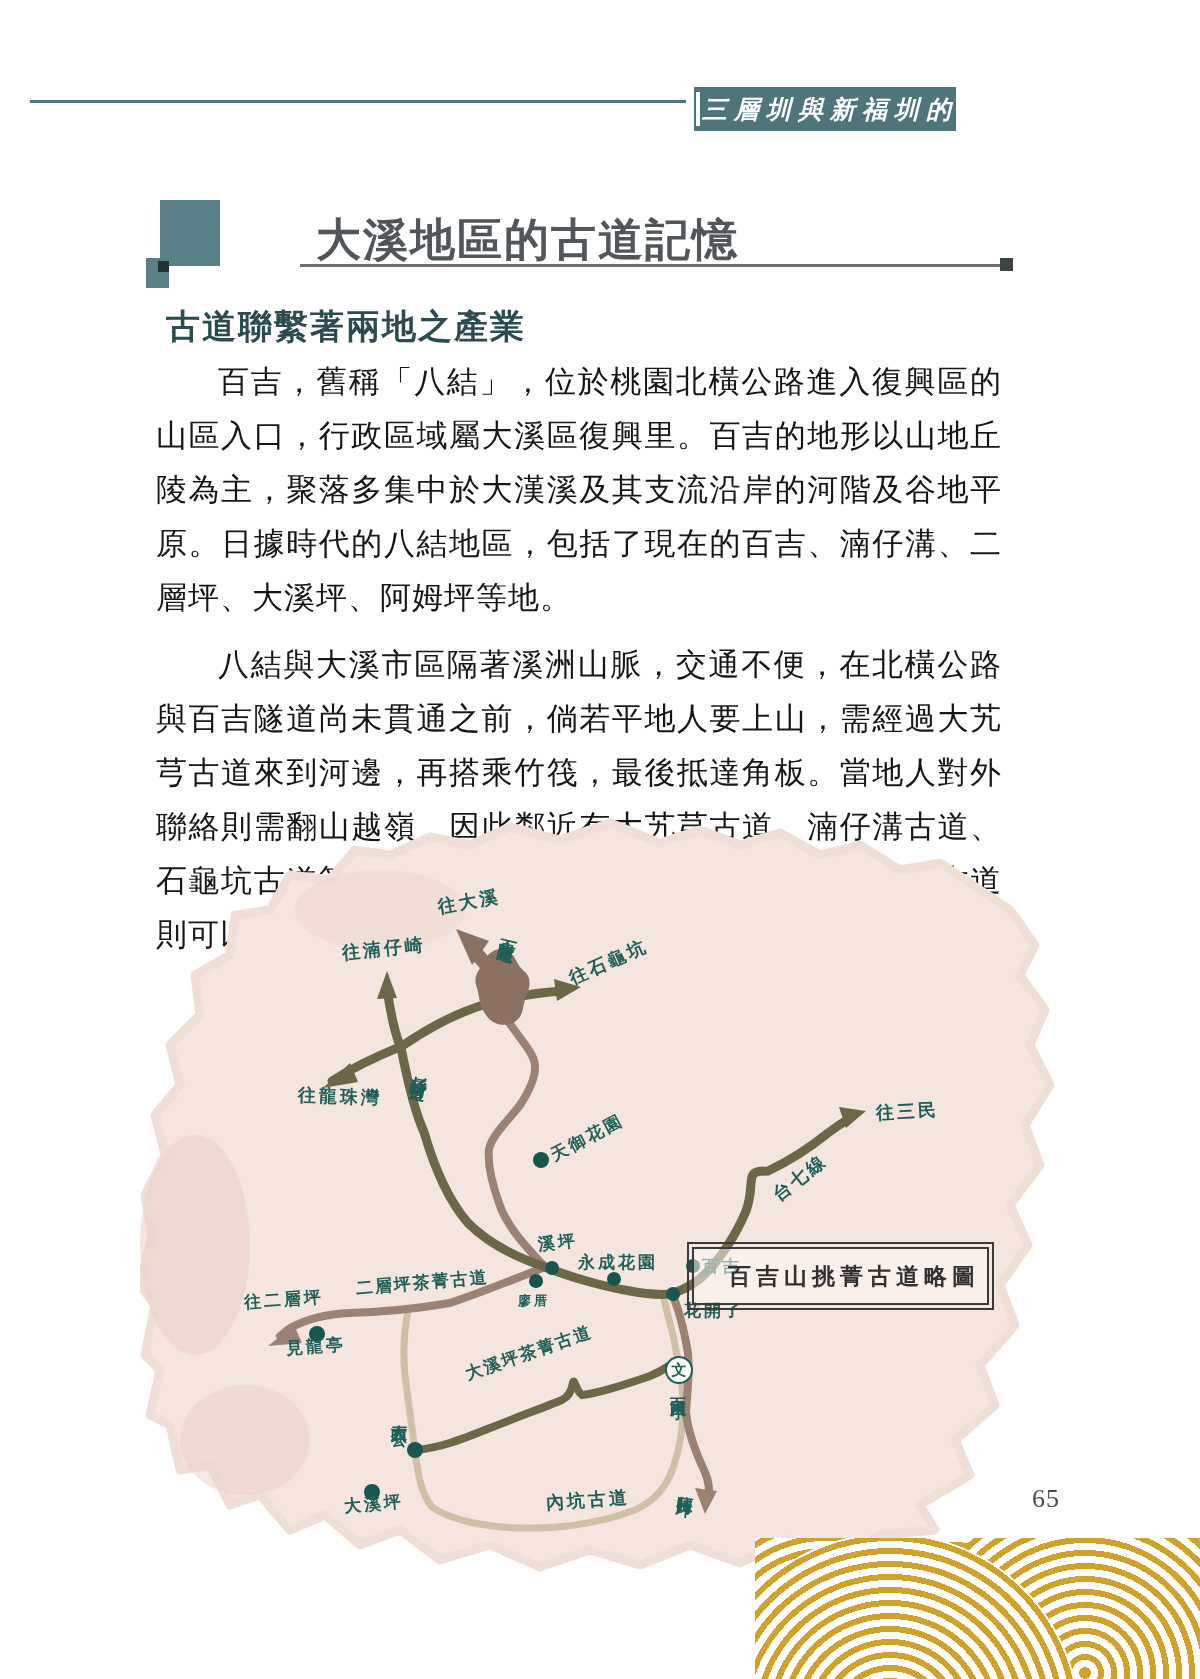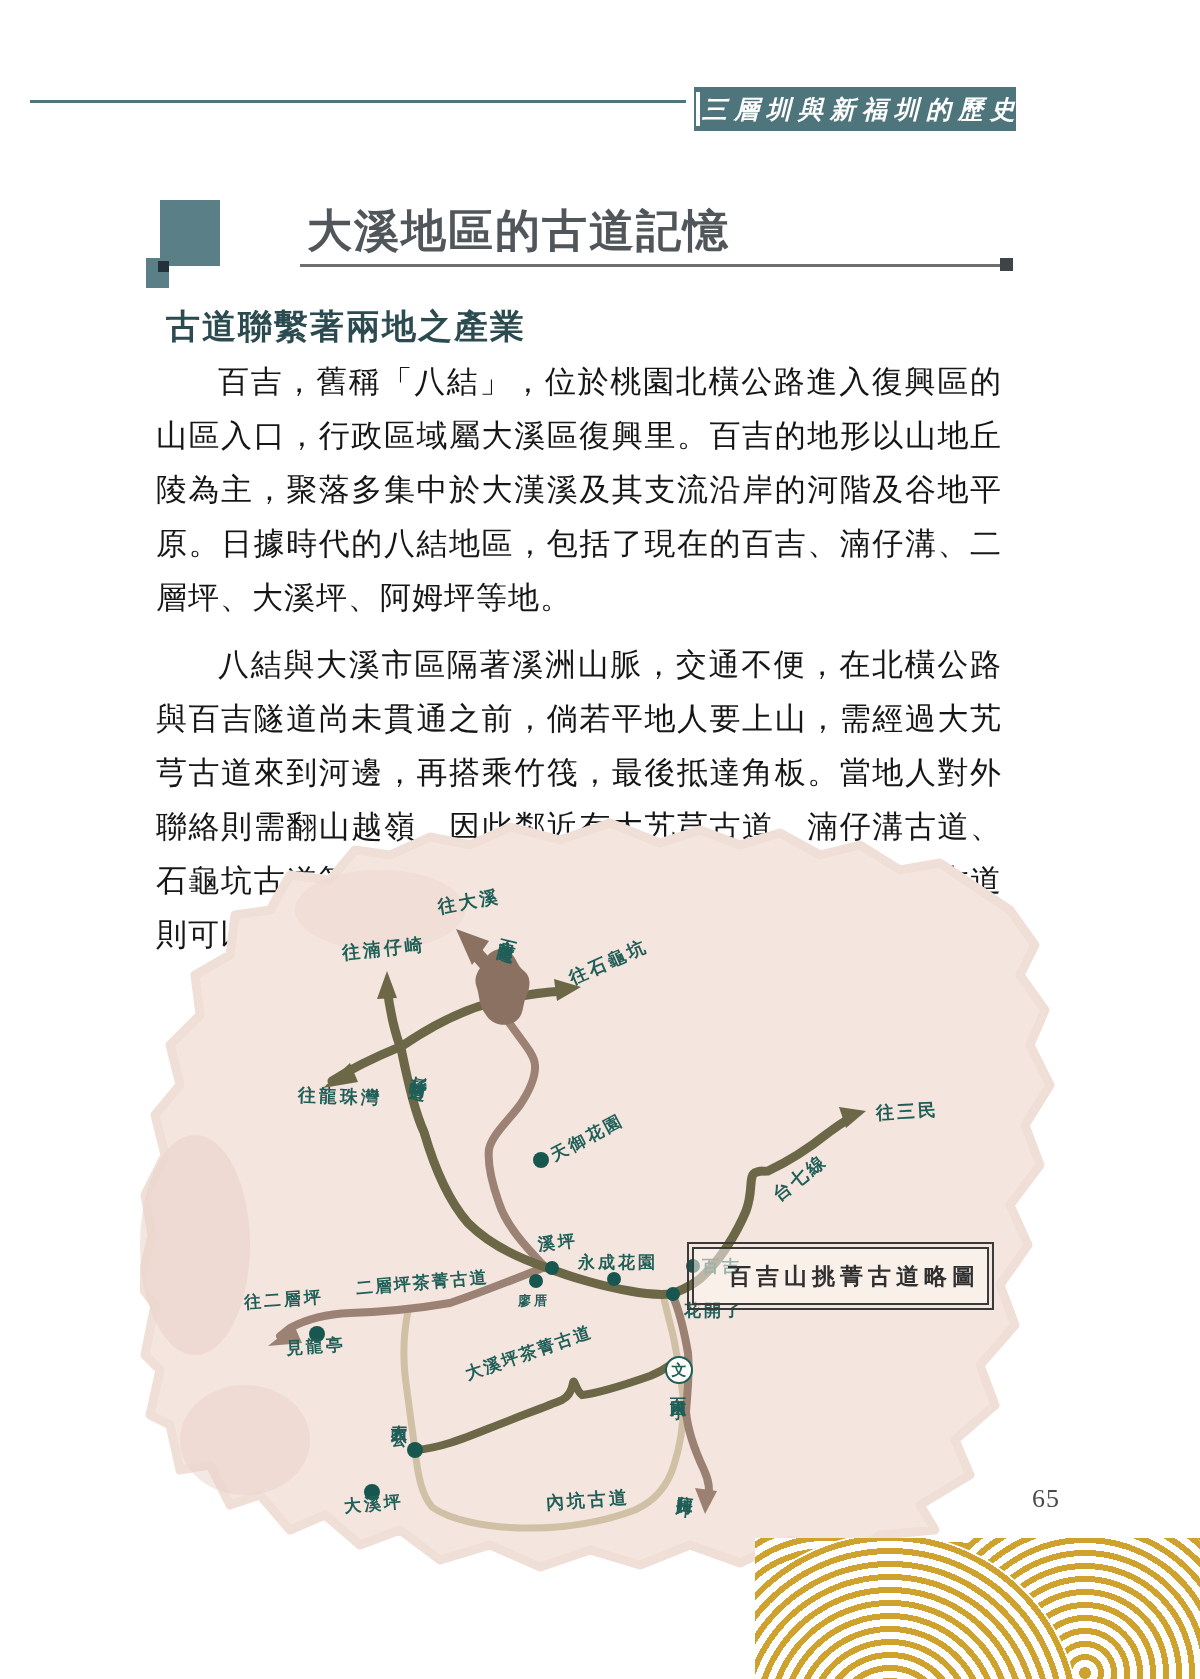--- a/index.html
+++ b/index.html
@@ -1,21 +1,21 @@
 <!DOCTYPE html>
 <html lang="zh-Hant"><head>
 <meta charset="utf-8">
 <style>
   html,body{margin:0;padding:0;background:#ffffff;}
   #page{position:relative;width:1200px;height:1679px;margin:0 auto;background:#ffffff;overflow:hidden;
         font-family:"Liberation Serif",serif;}
 
   
   .head-rule{position:absolute;left:30px;top:100px;width:656px;height:3px;background:#4e747c;}
-  .banner{position:absolute;left:694px;top:87px;width:322px;height:44px;background:#4e747c;
+  .banner{position:absolute;left:694px;top:87px;width:262px;height:44px;background:#4e747c;
           display:flex;align-items:center;}
   .banner .bars{width:8px;align-self:stretch;margin:5px 2px;border-left:2px solid #fff;border-right:2px solid #fff;}
   .banner .btxt{flex:1;text-align:center;color:#ffffff;font-size:25px;font-style:italic;
                 letter-spacing:7px;font-weight:bold;white-space:nowrap;}
 
   
   .sq{position:absolute;background:#5b7f86;}
   .sq-big{left:160px;top:200px;width:60px;height:66px;}
   .sq-small{left:146px;top:258px;width:23px;height:30px;}
   .sq-dark{left:158px;top:261px;width:11px;height:11px;background:#23313a;}
@@ -65,21 +65,21 @@
   <div class="head-rule"></div>
   <div class="banner">
     <span class="bars"></span>
     <span class="btxt">三層圳與新福圳的歷史</span>
     <span class="bars"></span>
   </div>
 
   <div class="sq sq-big"></div>
   <div class="sq sq-small"></div>
   <div class="sq sq-dark"></div>
-  <h1 class="title" style="margin:7px;">大溪地區的古道記憶</h1>
+  <h1 class="title" style="margin:16px;">大溪地區的古道記憶</h1>
   <div class="title-rule"></div>
   <div class="title-rule-end"></div>
   <h2 class="section-heading" style="margin:16px;">古道聯繫著兩地之產業</h2>
 
   <div class="bodytext">
     <p>百吉，舊稱「八結」，位於桃園北橫公路進入復興區的山區入口，行政區域屬大溪區復興里。百吉的地形以山地丘陵為主，聚落多集中於大漢溪及其支流沿岸的河階及谷地平原。日據時代的八結地區，包括了現在的百吉、湳仔溝、二層坪、大溪坪、阿姆坪等地。</p>
     <p>八結與大溪市區隔著溪洲山脈，交通不便，在北橫公路與百吉隧道尚未貫通之前，倘若平地人要上山，需經過大艽芎古道來到河邊，再搭乘竹筏，最後抵達角板。當地人對外聯絡則需翻山越嶺，因此鄰近有大艽芎古道、湳仔溝古道、石龜坑古道等，都是昔日八結通往大溪的道路。打鐵寮古道則可以聯絡三層地區與八結，亦可運送樟腦等。</p>
   </div>
 
   <div id="map">

